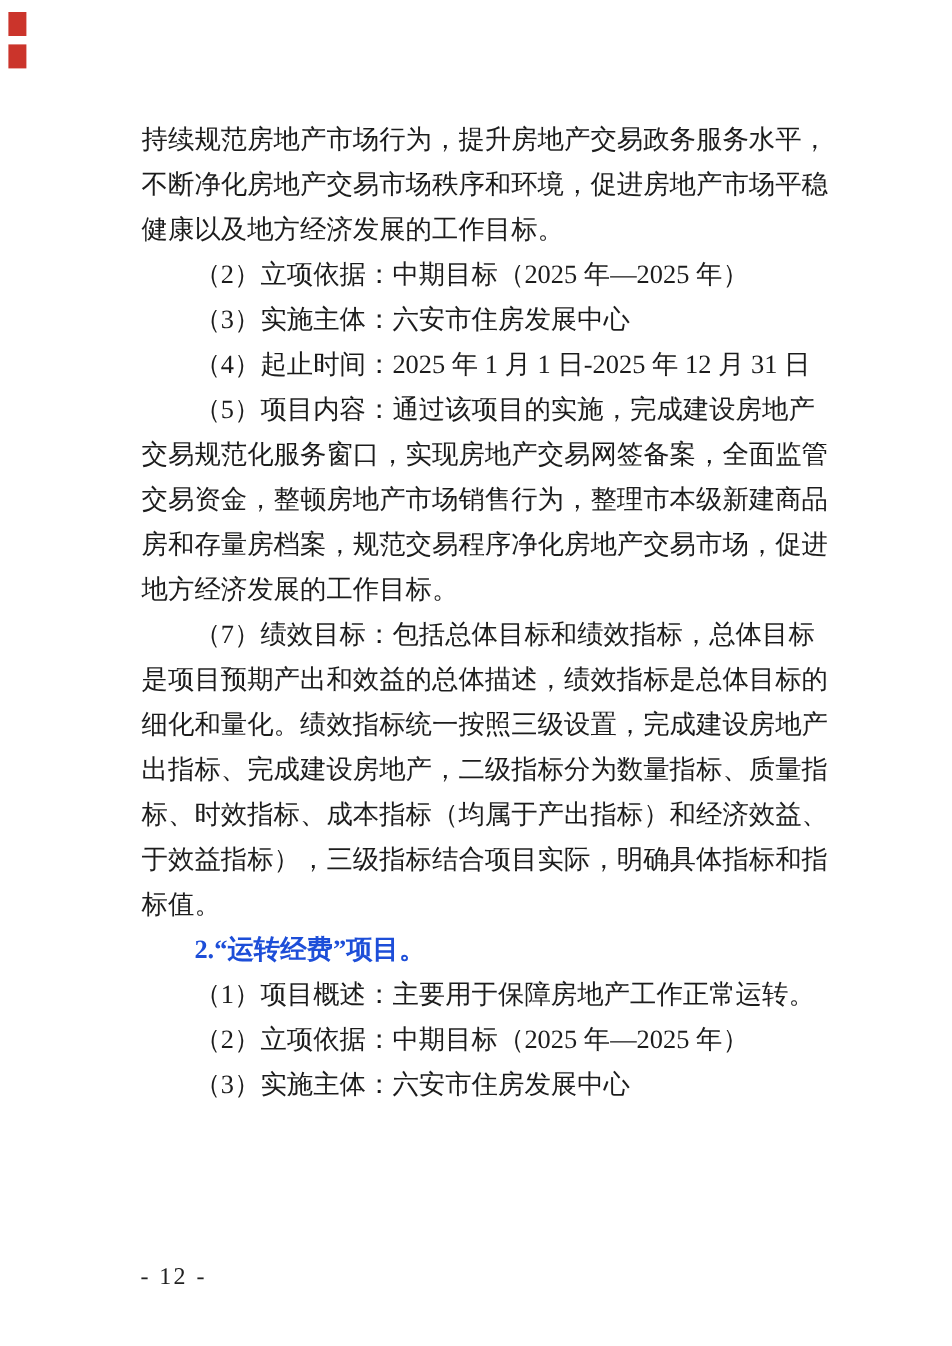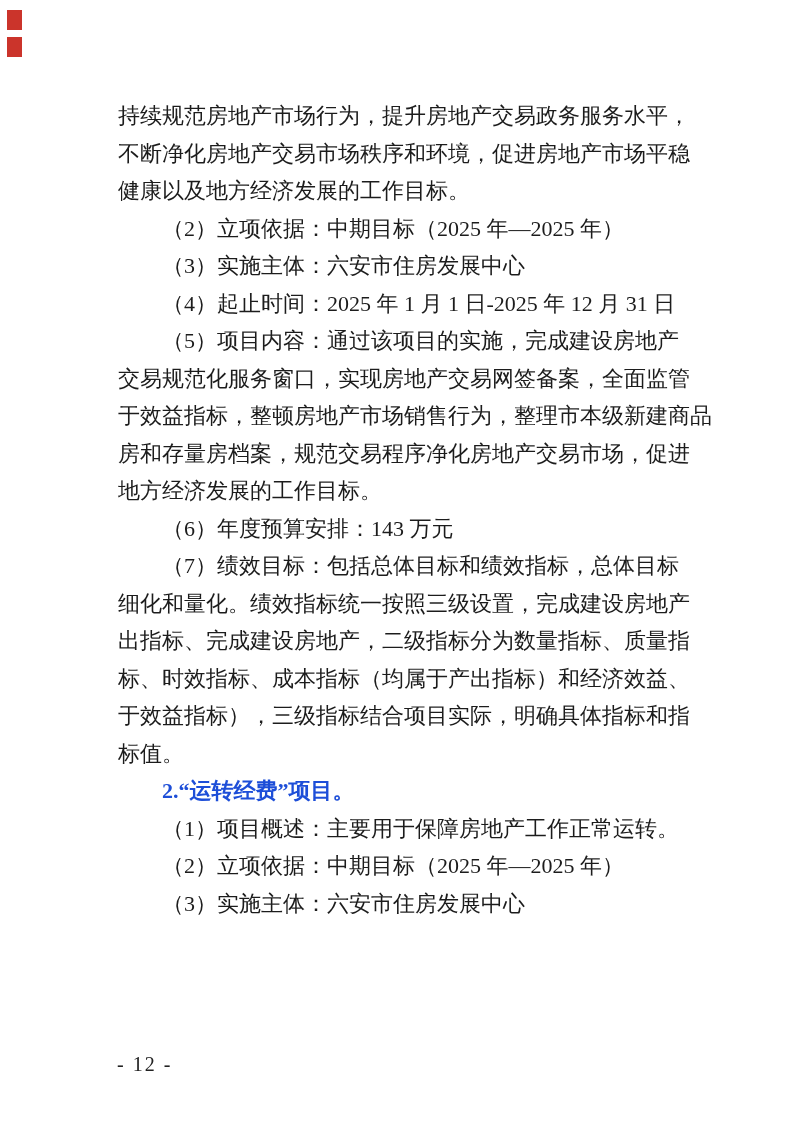--- a/index.html
+++ b/index.html
@@ -70,25 +70,25 @@
 
   <div class="body-text">
       <div class="line">持续规范房地产市场行为，提升房地产交易政务服务水平，</div>
       <div class="line">不断净化房地产交易市场秩序和环境，促进房地产市场平稳</div>
       <div class="line">健康以及地方经济发展的工作目标。</div>
       <div class="line indent">（2）立项依据：中期目标（2025 年—2025 年）</div>
       <div class="line indent">（3）实施主体：六安市住房发展中心</div>
       <div class="line indent">（4）起止时间：2025 年 1 月 1 日-2025 年 12 月 31 日</div>
       <div class="line indent">（5）项目内容：通过该项目的实施，完成建设房地产</div>
       <div class="line">交易规范化服务窗口，实现房地产交易网签备案，全面监管</div>
-      <div class="line">于效益指标，整顿房地产市场销售行为，整理市本级新建商品</div>
+      <div class="line">交易资金，整顿房地产市场销售行为，整理市本级新建商品</div>
       <div class="line">房和存量房档案，规范交易程序净化房地产交易市场，促进</div>
       <div class="line">地方经济发展的工作目标。</div>
-      <div class="line indent">（6）年度预算安排：143 万元</div>
       <div class="line indent">（7）绩效目标：包括总体目标和绩效指标，总体目标</div>
+      <div class="line">是项目预期产出和效益的总体描述，绩效指标是总体目标的</div>
       <div class="line">细化和量化。绩效指标统一按照三级设置，完成建设房地产</div>
       <div class="line">出指标、完成建设房地产，二级指标分为数量指标、质量指</div>
       <div class="line">标、时效指标、成本指标（均属于产出指标）和经济效益、</div>
       <div class="line">于效益指标），三级指标结合项目实际，明确具体指标和指</div>
       <div class="line">标值。</div>
       <div class="line indent bold">2.“运转经费”项目。</div>
       <div class="line indent">（1）项目概述：主要用于保障房地产工作正常运转。</div>
       <div class="line indent">（2）立项依据：中期目标（2025 年—2025 年）</div>
       <div class="line indent">（3）实施主体：六安市住房发展中心</div>
     </div>

